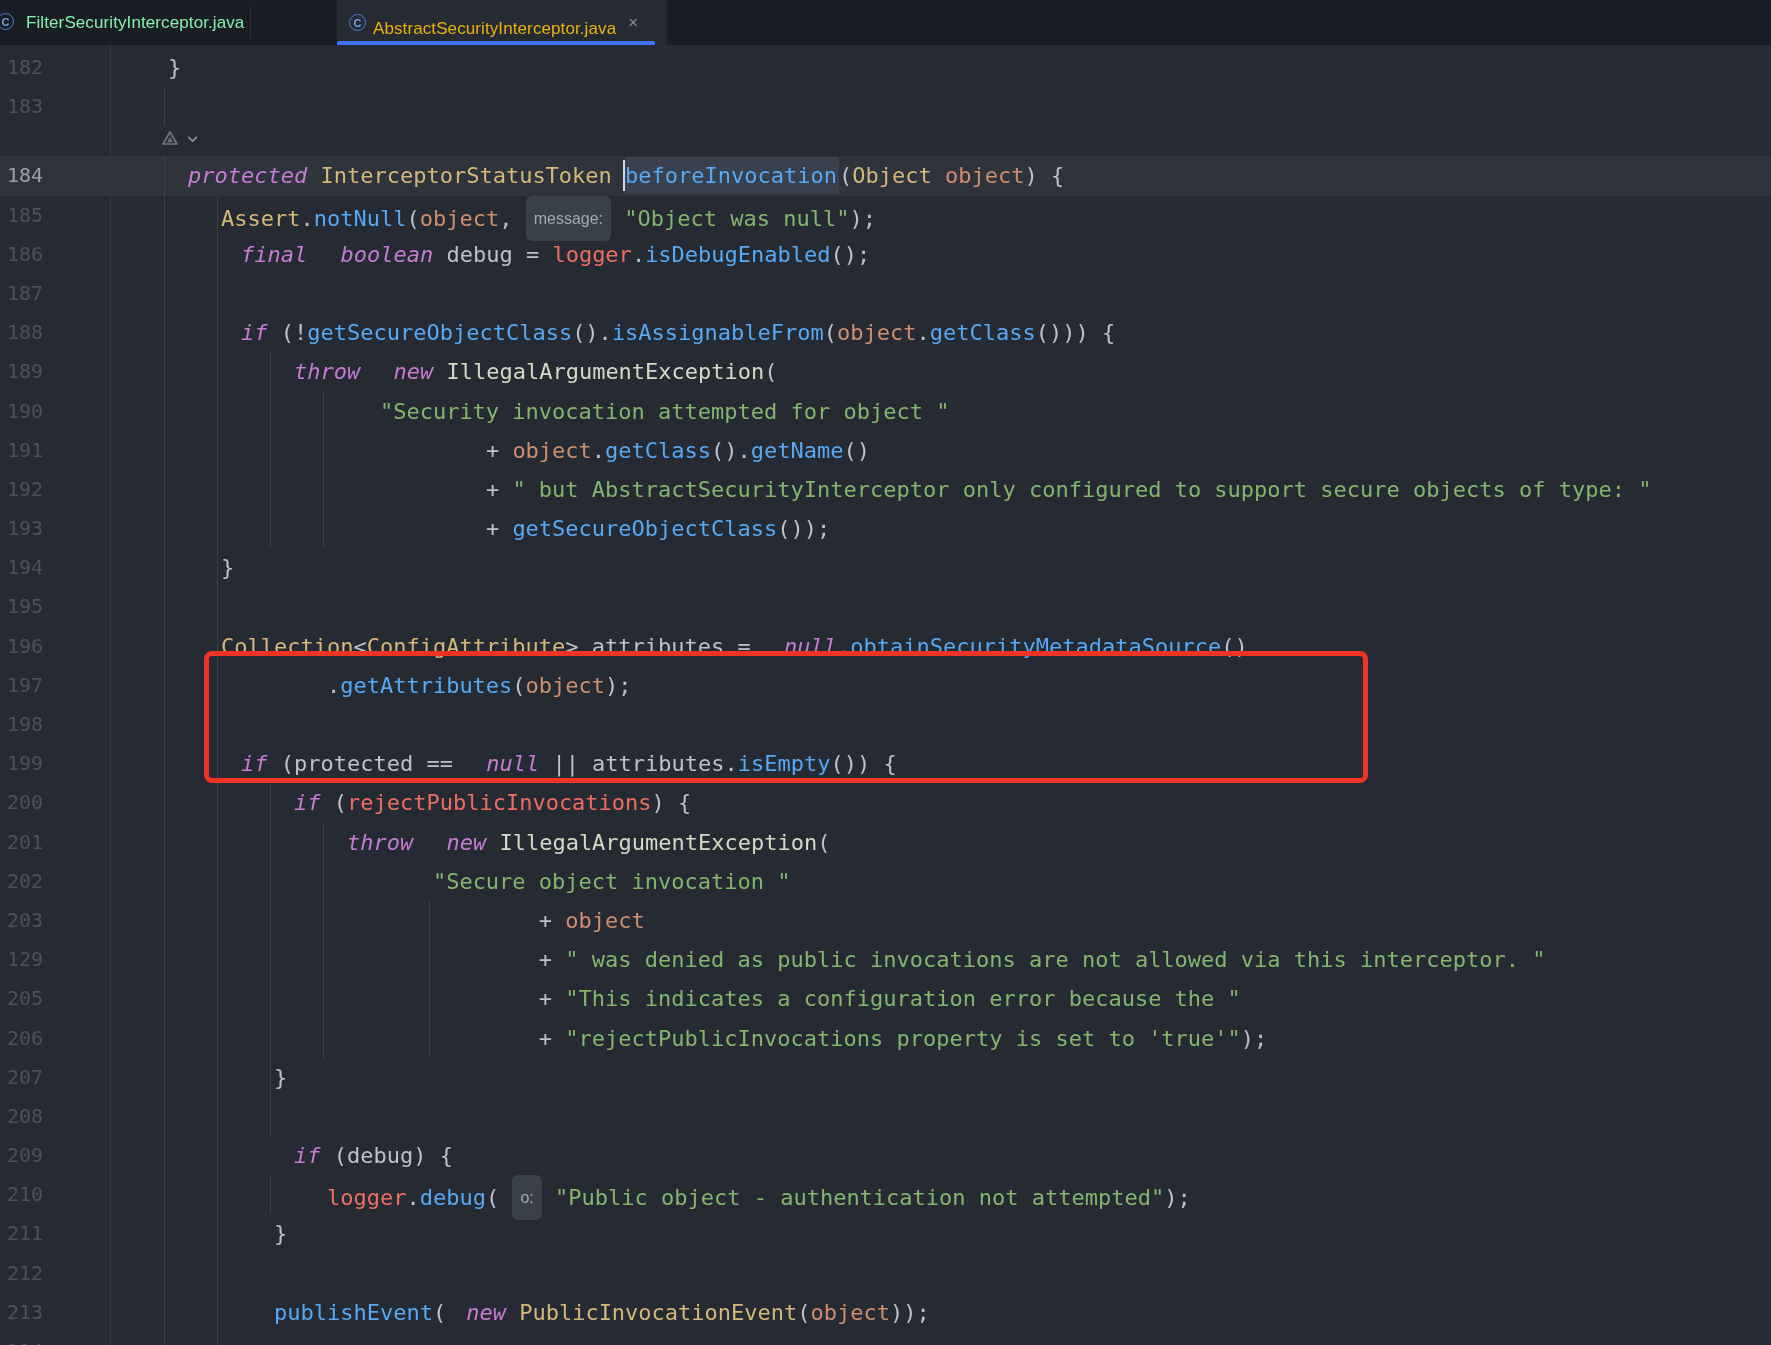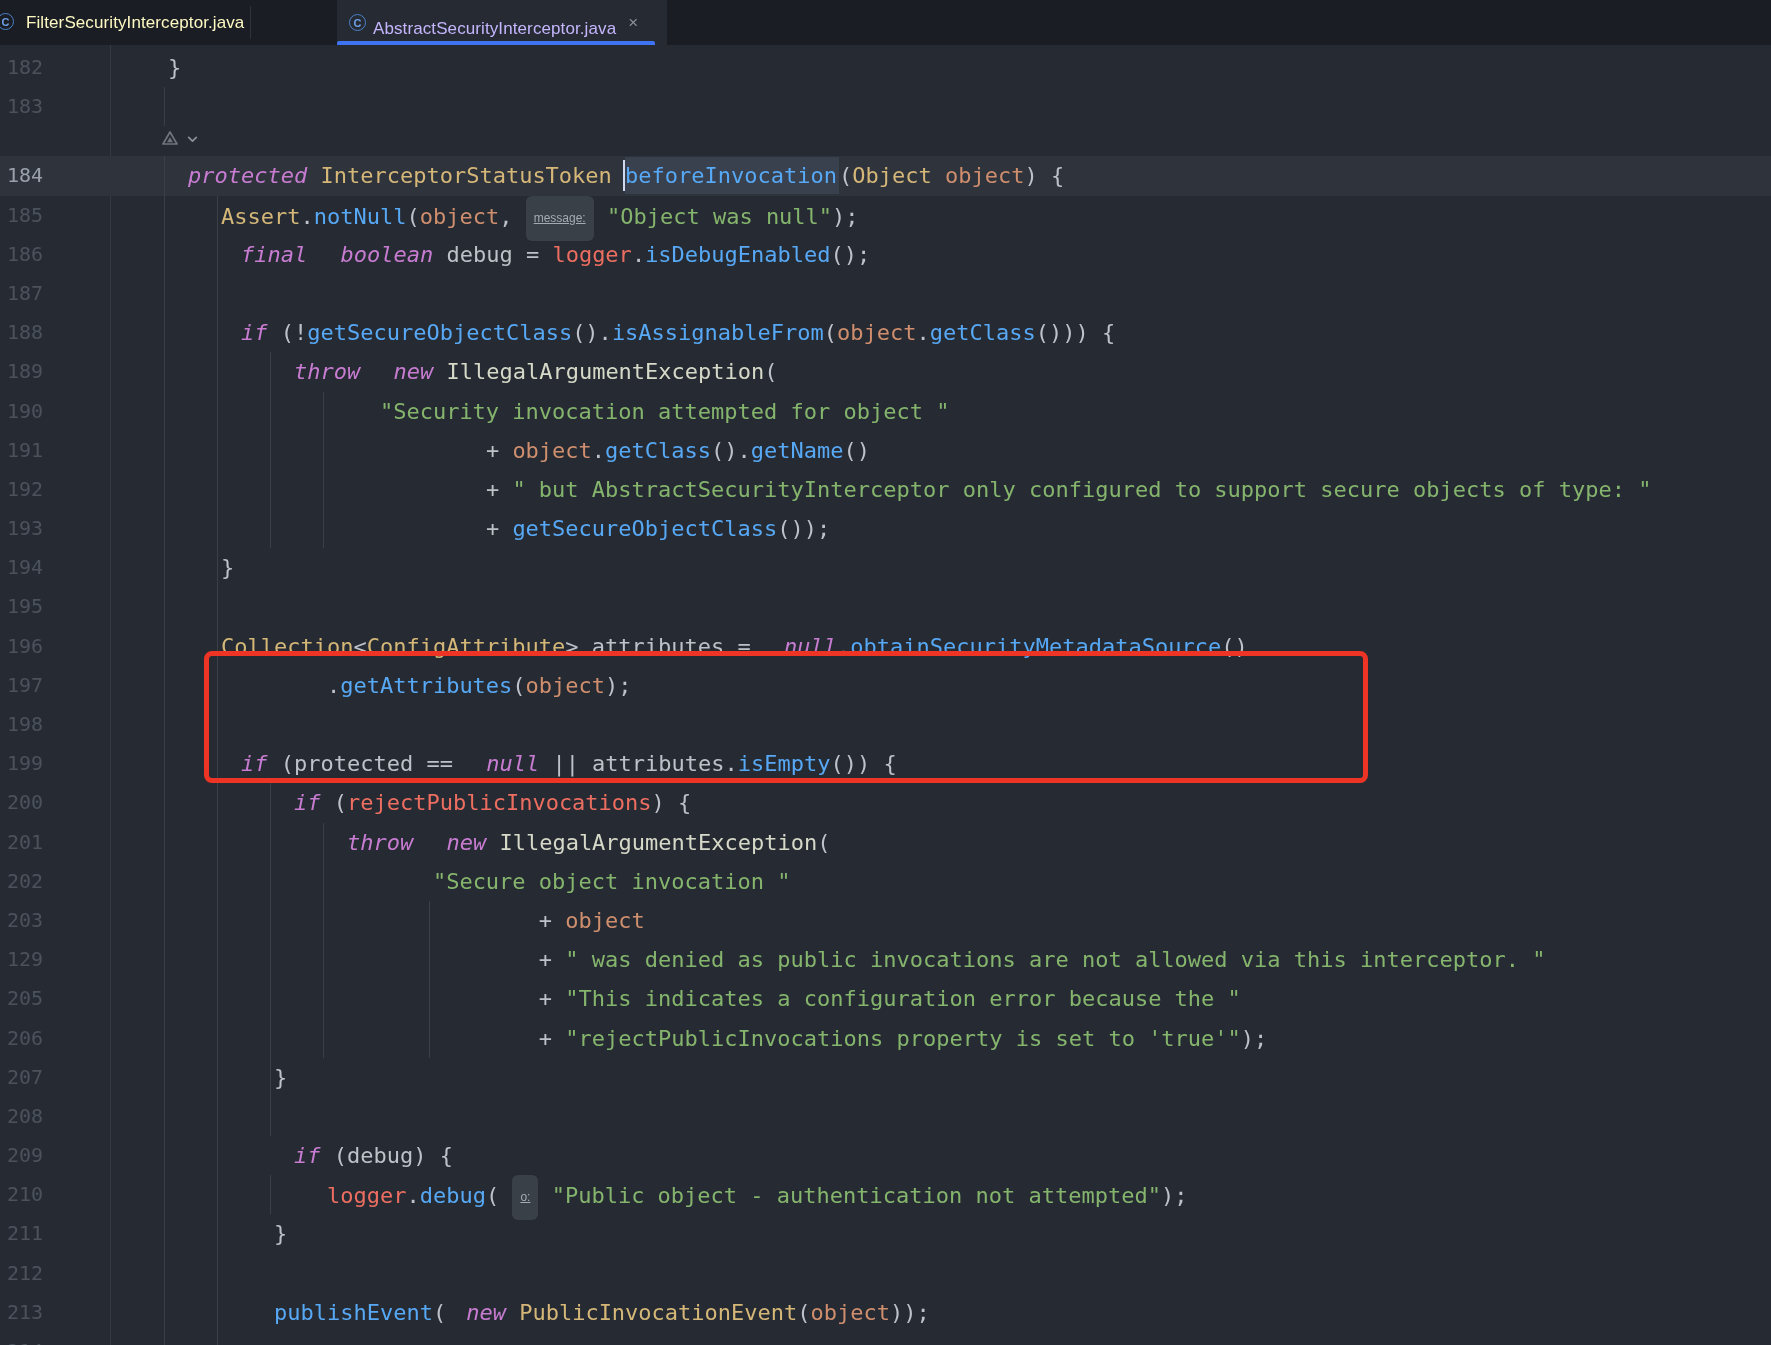--- a/index.html
+++ b/index.html
@@ -4,22 +4,22 @@
 <style>
   html,body{margin:0;padding:0;background:#14161a;}
   #app{position:relative;width:1771px;height:1345px;background:var(--bg,#262b33);overflow:hidden;
        font-family:"Liberation Sans",sans-serif;}
   
   #tabbar{position:absolute;left:0;top:0;width:100%;height:45px;background:var(--tabbar,#1a1d23);}
   .tab{position:absolute;top:0;height:45px;display:flex;align-items:center;cursor:default;}
   #tab1{left:0;width:250px;padding-left:26px;}
   #tab2{left:337px;width:318px;background:var(--bg,#262b33);padding-left:12px;}
   .tab-label{font-size:17px;letter-spacing:.1px;white-space:nowrap;}
-  #tab1 .tab-label{color:#fef9c3;}
-  #tab2 .tab-label{color:#c4b5fd;margin-top:12px;}
+  #tab1 .tab-label{color:#86efac;}
+  #tab2 .tab-label{color:#eab308;margin-top:12px;}
   .class-icon{width:17px;height:17px;border-radius:50%;border:1.5px solid #4b81c9;color:#6ea1e8;
       font-size:11px;font-weight:bold;display:flex;align-items:center;justify-content:center;
       margin-right:7px;flex:0 0 auto;box-sizing:border-box;}
   #tab1 .class-icon{position:absolute;left:-3px;top:13px;margin:0;}
   .tab-close{color:#8a8f97;font-size:17px;margin-left:10px;padding:0 2px;line-height:1;}
   #tab-underline{position:absolute;left:337px;top:41px;width:318px;height:4px;
       background:var(--underline,#3e74f4);border-radius:2px 2px 0 0;}
   #tab-sep{position:absolute;left:250px;top:6px;width:1px;height:33px;background:#2e323a;}
   
   #reader-mode{position:absolute;top:56px;left:1678px;font-size:19px;color:#b4b8bf;white-space:nowrap;}
@@ -41,22 +41,22 @@
   .mtd{color:var(--mtd,#57a8f5);}
   .cls{color:var(--cls,#d5b778);}
   .cls2{color:var(--cls2,#d6d9c8);}
   .str{color:var(--str,#85b56d);}
   .fld{color:var(--fld,#ed6e61);}
   .prm{color:var(--prm,#cf8e6d);}
   .txt{color:var(--txt,#bdc1c8);}
   .mtdc{color:var(--mtd,#57a8f5);background:#39414e;position:relative;padding:6px 2px 6px 0;}
   .mtdc::before{content:"";position:absolute;left:-2px;top:3px;bottom:3px;width:2px;background:#cfdaf0;}
   .hint{display:inline-block;background:var(--hintbg,#3a4047);color:var(--hintfg,#a4aab2);
-      font-family:"Liberation Sans",sans-serif;font-size:12px;border-radius:6px;
-      padding:3px 8px;vertical-align:2px;text-decoration:underline;}
+      font-family:"Liberation Sans",sans-serif;font-size:16px;border-radius:6px;
+      padding:3px 8px;vertical-align:2px;}
   
   .inlay-row{position:relative;height:30px;width:100%;}
   .inlay-icons{position:absolute;left:160px;top:3px;display:flex;align-items:center;gap:6px;}
   
   #red-box{position:absolute;left:204px;top:606px;width:1154px;height:122px;
       border:5px solid var(--red,#ee3424);border-radius:8px;pointer-events:none;}
 </style>
 </head>
 <body>
 

